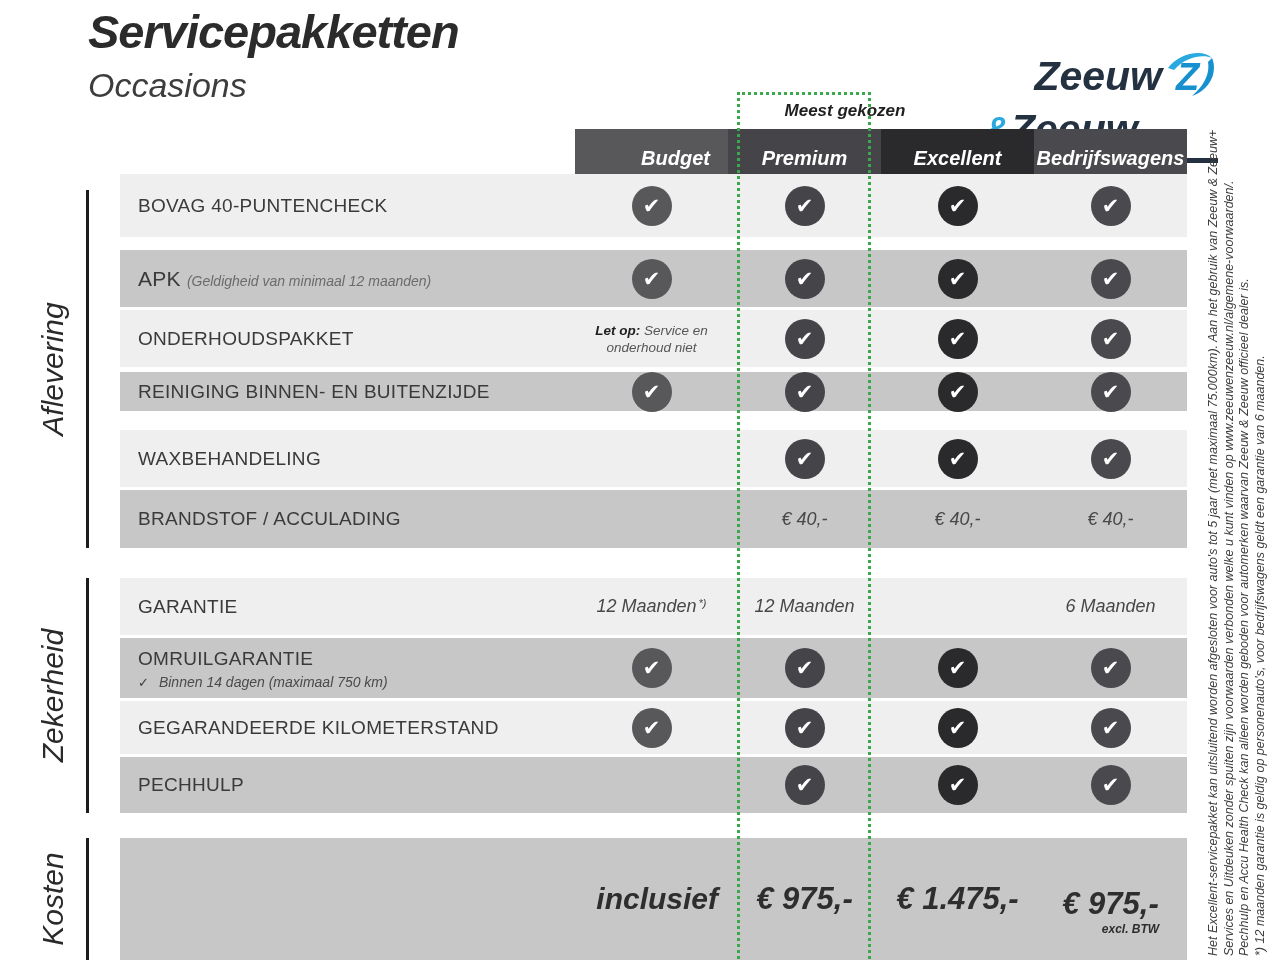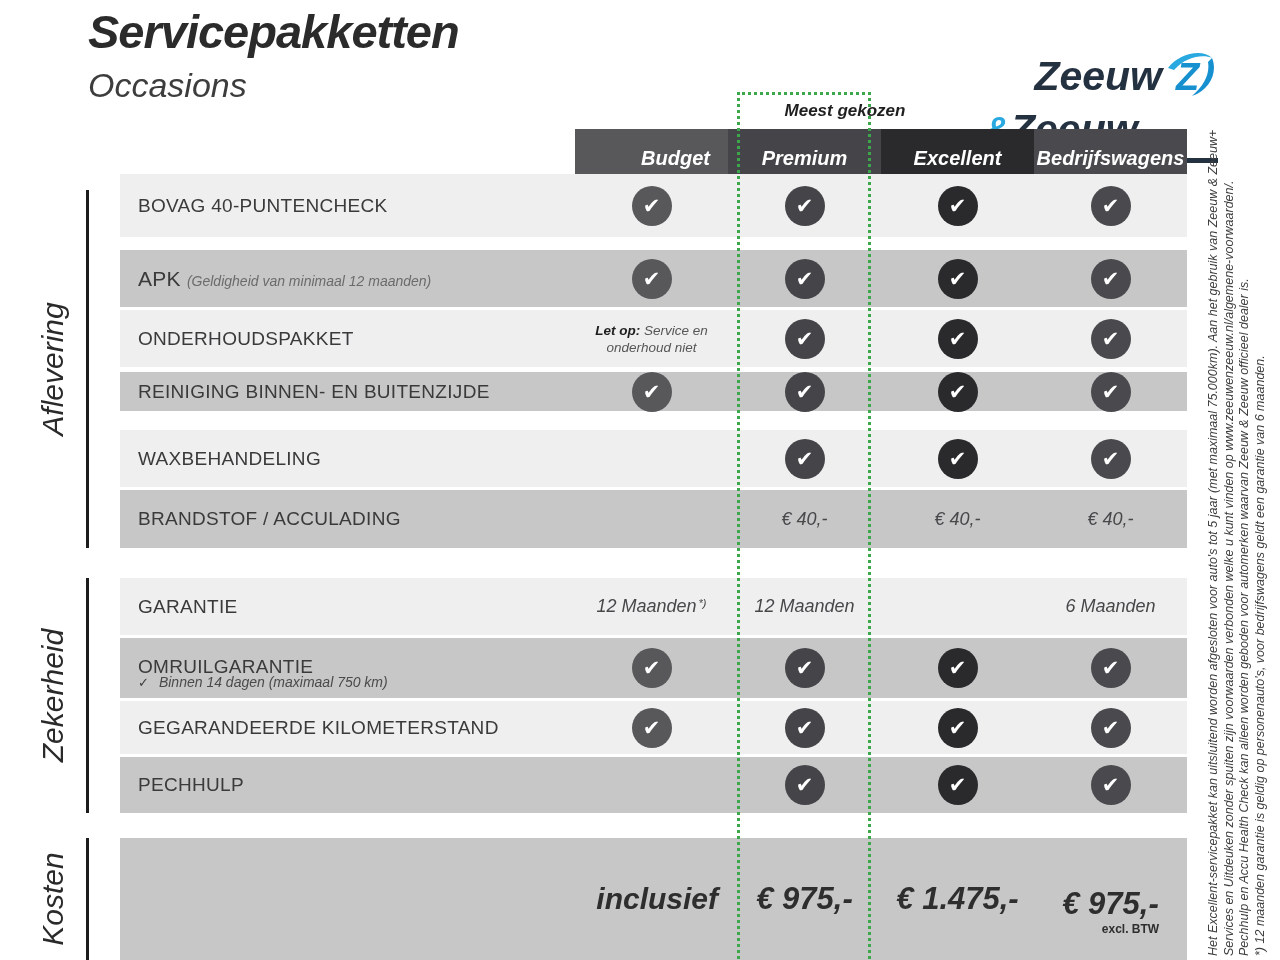--- a/index.html
+++ b/index.html
@@ -30,42 +30,42 @@
   
   .colhead { top:129px; width:153px; height:58px; line-height:58px; text-align:center;
     color:#ffffff; font-size:20px; font-weight:bold; font-style:italic; }
 
   
   .row { left:120px; width:1067px; }
   .row.light { background:#efeff0; }
   .row.dark  { background:#c7c7c8; }
   .rowlabel { position:absolute; left:18px; top:50%; transform:translateY(-50%); font-size:19px; letter-spacing:.3px; color:#3a3a3b; white-space:nowrap; }
   .rowlabel .detail { font-size:14px; font-style:italic; color:#6b6b6c; letter-spacing:0; margin-left:6px; }
-  .twoline .rowlabel { top:18px; transform:none; }
+  .twoline .rowlabel { top:10px; transform:none; }
   .subline { position:absolute; left:18px; top:36px; font-size:14px; font-style:italic; color:#4a4a4b; }
   .subline .tick { font-style:normal; font-size:13px; margin-right:10px; color:#3b3b3b; }
 
   .cell { position:absolute; top:0; height:100%; width:153px; display:flex; align-items:center; justify-content:center;
     font-size:18px; font-style:italic; color:#48484a; }
   .cell sup { font-size:11px; vertical-align:super; margin-left:2px; transform:translateY(-4px); }
   .c0 { left:455px; } .c1 { left:608px; } .c2 { left:761px; } .c3 { left:914px; }
   .chk { width:40px; height:40px; border-radius:50%; display:flex; align-items:center; justify-content:center;
     color:#ffffff; font-size:21px; font-weight:bold; font-style:normal; font-family:"DejaVu Sans",sans-serif; }
 
   .note { position:absolute; left:455px; top:0; width:153px; height:100%;
     display:flex; flex-direction:column; align-items:center; justify-content:center;
     font-size:13.5px; font-style:italic; color:#565657; line-height:17px; text-align:center; }
   .note b { color:#1f1f1f; }
 
   
   .costs { left:120px; top:838px; width:1067px; height:122px; background:#c7c7c8; }
   .cost-cell { font-weight:bold; font-size:31px; color:#2e2e2f; }
   .cost-incl { justify-content:flex-end; padding-right:10px; font-size:30px; }
   .cost-note { position:absolute; left:914px; top:84px; width:153px; text-align:center; padding-left:40px;
-    font-size:12px; font-weight:bold; color:#2e2e2f; }
+    font-size:12px; font-weight:bold; font-style:italic; color:#2e2e2f; }
 
   
   .rail-line { width:3px; background:#1c1c1c; left:86px; }
   .rail-label { transform:rotate(-90deg); transform-origin:0 0; text-align:center;
     font-size:30px; font-style:italic; color:#2a2a2a; white-space:nowrap; }
 
   
   .fineprint { left:1206px; top:956px; width:828px; transform:rotate(-90deg); transform-origin:0 0;
     font-size:12.5px; font-style:italic; color:#3e3e3e; line-height:15.5px; white-space:nowrap; }
 </style>

